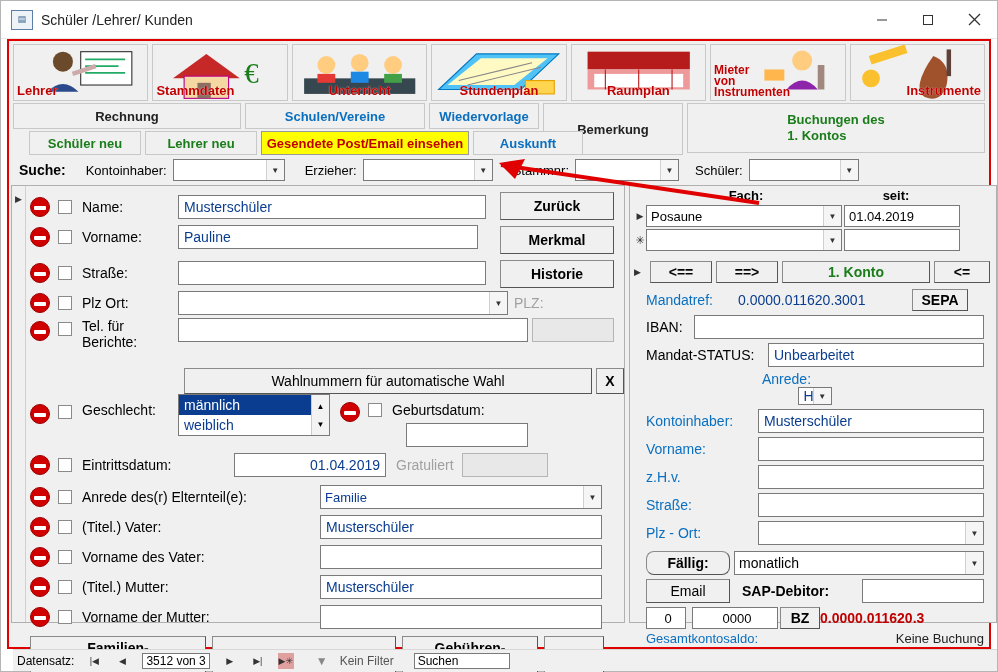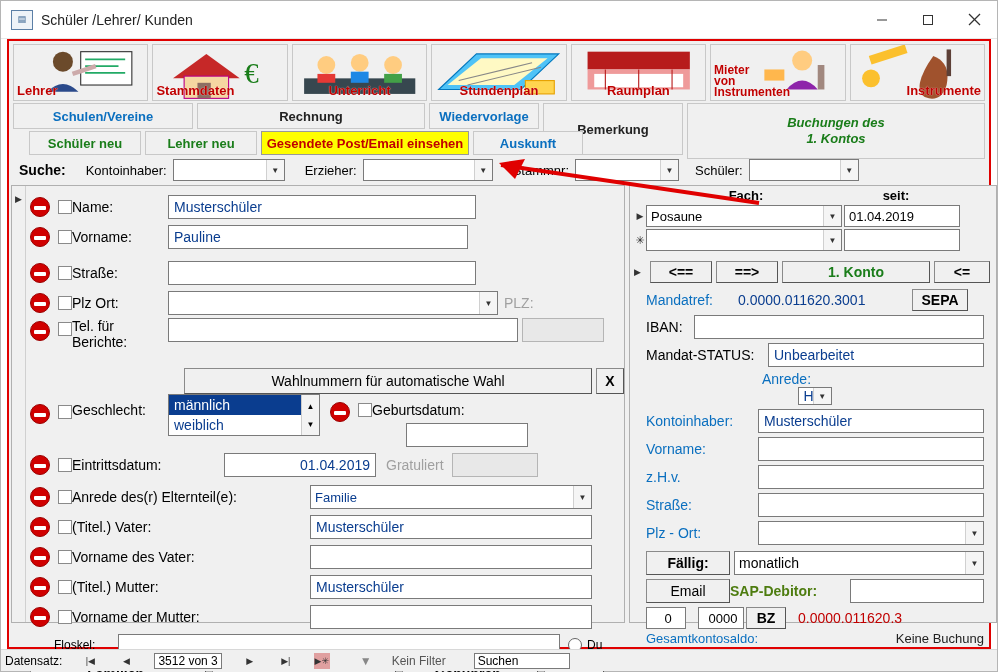--- a/index.html
+++ b/index.html
@@ -116,42 +116,42 @@
   
   .formrow { display:flex; align-items:center; height:30px; padding-left:18px; }
   .stopicon {
     width:20px; height:20px; border-radius:50%; background:#d00000; border:1px solid #9a0000;
     position:relative; flex:0 0 auto;
   }
   .stopicon:after {
     content:''; position:absolute; left:3px; right:3px; top:8px; height:4px; background:#fff; border-radius:1px;
   }
   .chkbox { width:14px; height:14px; border:1px solid #8a8a8a; background:#fff; margin-left:8px; flex:0 0 auto;}
-  .flabel { font-size:14px; color:#000; }
+  .flabel { margin-left:10px; font-size:14px; color:#000; }
   .fval {
     border:1px solid #7a7a7a; background:#fff; height:24px; font-size:14px;
     padding-left:5px; display:flex; align-items:center; color:#0a3d8f;
   }
   .fval.gray { background:#e8e8e8; border:1px solid #b5b5b5; }
   .btn3d {
     background:#f0f0f0; border:1px solid #8a8a8a; border-right-color:#555; border-bottom-color:#555;
     display:flex; align-items:center; justify-content:center; font-weight:bold; font-size:14px; color:#000;
   }
   .btn3d.gray { color:#a0a0a0; }
 
   .rightlbl { color:#0a6fbf; font-size:14px; }
   .rightlbl.black { color:#000; }
 
   
   .gridhdr { display:flex; font-weight:bold; font-size:13px; }
 
   
   .statusbar {
-    position:absolute; left:0; right:0; bottom:0; height:22px;
-    display:flex; align-items:center; gap:20px; font-size:12px; padding-left:4px;
+    position:absolute; left:12px; right:0; bottom:0; height:22px;
+    display:flex; align-items:center; gap:12px; font-size:12px; padding-left:4px;
     background:#f0f0f0; border-top:1px solid #d8d8d8;
   }
   .navbtn { width:16px; height:16px; display:flex;align-items:center;justify-content:center; font-size:9px; color:#333; }
   .navbox { border:1px solid #7a7a7a; background:#fff; height:16px; min-width:52px; font-size:12px; padding:0 3px;}
   .arrowline { position:absolute; pointer-events:none; }
 </style>
 </head>
 <body>
 
 <div class="window">
@@ -262,25 +262,25 @@
           <rect x="16" y="10" width="34" height="8" fill="#fbc02d" transform="rotate(-18 16 10)"></rect>
           <circle cx="18" cy="30" r="8" fill="#fbc02d"></circle>
           <path d="M74 10 q16 6 12 26 q-4 14 -16 12 q-10 -2 -8 -14 q2 -10 12 -24 z" fill="#a0522d"></path>
           <rect x="86" y="4" width="4" height="24" fill="#5d4037"></rect>
         </svg>
         <div class="label right">Instrumente</div>
       </div>
     </div>
 
     <div class="tabrow" style="height:28px;">
+      <div class="tabbtn" style="width:228px;">Rechnung</div>
       <div class="tabbtn blue" style="width:180px;">Schulen/Vereine</div>
-      <div class="tabbtn" style="width:228px;">Rechnung</div>
       <div class="tabbtn teal" style="width:110px;">Wiedervorlage</div>
       <div class="tabbtn" style="width:140px;height:52px;">Bemerkung</div>
-      <div class="tabbtn green" style="flex:1;height:56px;text-align:center;line-height:16px;font-style:italic;">
+      <div class="tabbtn green" style="flex:1;height:50px;line-height:16px;">
         <span style="white-space:pre-line;">Buchungen des
 1. Kontos</span>
       </div>
     </div>
 
     <div class="tabrow2">
       <div class="tabbtn green" style="width:112px;">Schüler neu</div>
       <div class="tabbtn green" style="width:112px;">Lehrer neu</div>
       <div class="tabbtn yellow" style="width:208px;">Gesendete Post/Email einsehen</div>
       <div class="tabbtn blue" style="width:110px;">Auskunft</div>
@@ -426,42 +426,41 @@
           <div class="fval" style="width:282px;">Musterschüler</div>
         </div>
 
         <div class="formrow">
           <div class="stopicon"></div>
           <div class="chkbox"></div>
           <div class="flabel" style="width:238px;">Vorname der Mutter:</div>
           <div class="fval" style="width:282px;"></div>
         </div>
 
-        <div class="formrow" style="height:26px;">
-          <div class="flabel" style="width:64px;font-size:12px;margin-left:24px;">Floskel:</div>
-          <div class="fval" style="width:442px;height:22px;"></div>
-          <div style="width:14px;height:14px;border-radius:50%;border:1px solid #666;background:#fff;margin-left:8px;"></div>
-          <div class="flabel" style="margin-left:5px;font-size:12px;">Du</div>
-        </div>
 
         <div style="display:flex;gap:6px;padding:4px 8px 0 18px;">
           <div class="btn3d" style="width:176px;height:40px;text-align:center;line-height:15px;">
             <span style="white-space:pre-line;">Familien-
 zugehörigkeit</span>
           </div>
           <div class="btn3d gray" style="width:184px;height:40px;">Reihenfolge</div>
           <div class="btn3d" style="width:136px;height:40px;text-align:center;line-height:15px;">
             <span style="white-space:pre-line;">Gebühren-
 parameter</span>
           </div>
           <div class="btn3d" style="width:60px;height:40px;">
             
           </div>
         </div>
 
+        <div style="position:absolute;right:10px;top:6px;width:114px;">
+          <div class="btn3d" style="height:28px;margin-bottom:6px;">Zurück</div>
+          <div class="btn3d" style="height:28px;margin-bottom:6px;">Merkmal</div>
+          <div class="btn3d" style="height:28px;">Historie</div>
+        </div>
       </div>
 
       <div class="pane-right">
 
         <div style="padding-left:16px;padding-top:2px;">
           <div class="gridhdr">
             <div style="width:200px;text-align:center;">Fach:</div>
             <div style="width:100px;text-align:center;">seit:</div>
           </div>
           <div style="display:flex;align-items:center;margin-top:2px;">
@@ -536,38 +535,38 @@
 
         <div style="display:flex;align-items:center;padding:4px 6px 0 16px;">
           <div class="rightlbl" style="width:112px;">Plz - Ort:</div>
           <div class="combo" style="flex:1;height:24px;margin-right:6px;">
             <span></span>
             <span class="arrow">▼</span>
           </div>
         </div>
 
         <div style="display:flex;align-items:center;padding:6px 6px 0 16px;">
-          <div class="btn3d" style="width:84px;height:24px;">Fällig:</div>
+          <div class="btn3d" style="width:84px;height:24px;border-radius:8px;">Fällig:</div>
           <div class="combo" style="flex:1;height:24px;margin-left:4px;margin-right:6px;font-size:14px;">
             <span>monatlich</span>
             <span class="arrow">▼</span>
           </div>
         </div>
 
         <div style="display:flex;align-items:center;padding:4px 6px 0 16px;">
           <div class="btn3d" style="width:84px;height:24px;font-weight:normal;">Email</div>
-          <div style="color:#4d7c0f;font-weight:bold;font-size:14px;margin-left:0;width:120px;">SAP-Debitor:</div>
+          <div style="color:#000000;font-weight:bold;font-size:14px;margin-left:12px;width:120px;">SAP-Debitor:</div>
           <div class="fval" style="flex:1;margin-right:6px;"></div>
         </div>
 
         <div style="display:flex;align-items:center;padding:4px 6px 0 16px;">
           <div class="plain" style="width:40px;justify-content:center;">0</div>
-          <div class="plain" style="width:46px;justify-content:center;margin-left:12px;">0000</div>
+          <div class="plain" style="width:86px;justify-content:center;margin-left:6px;">0000</div>
           <div class="btn3d" style="width:40px;height:22px;margin-left:2px;">BZ</div>
-          <div style="color:#c00000;font-weight:normal;font-size:14px;margin-left:12px;">0.0000.011620.3</div>
+          <div style="color:#c00000;font-weight:bold;font-size:14px;margin-left:0;">0.0000.011620.3</div>
         </div>
 
         <div style="display:flex;align-items:center;padding:2px 6px 0 16px;justify-content:space-between;">
           <div class="rightlbl" style="font-size:13px;">Gesamtkontosaldo:</div>
           <div style="margin-left:auto;font-size:13px;color:#222;margin-right:6px;">Keine Buchung</div>
         </div>
       </div>
     </div>
 
     <svg class="arrowline" style="left:460px;top:110px;width:300px;height:60px;" viewBox="0 0 300 60">

